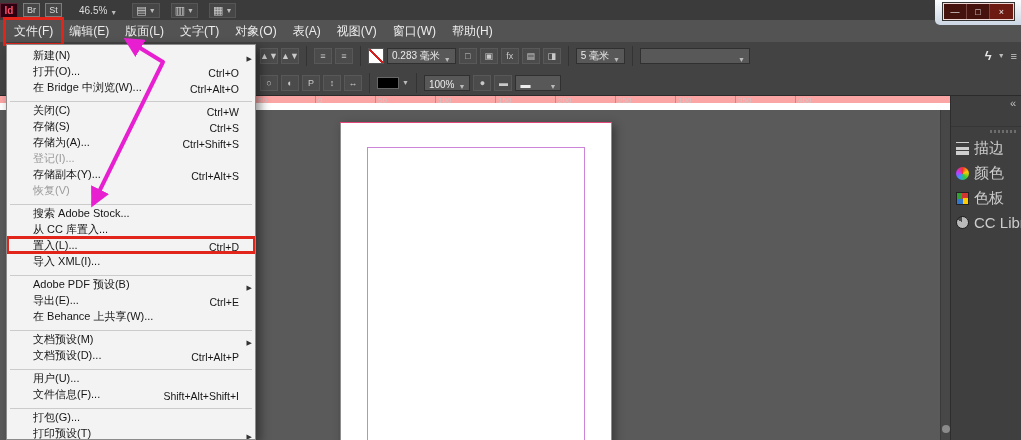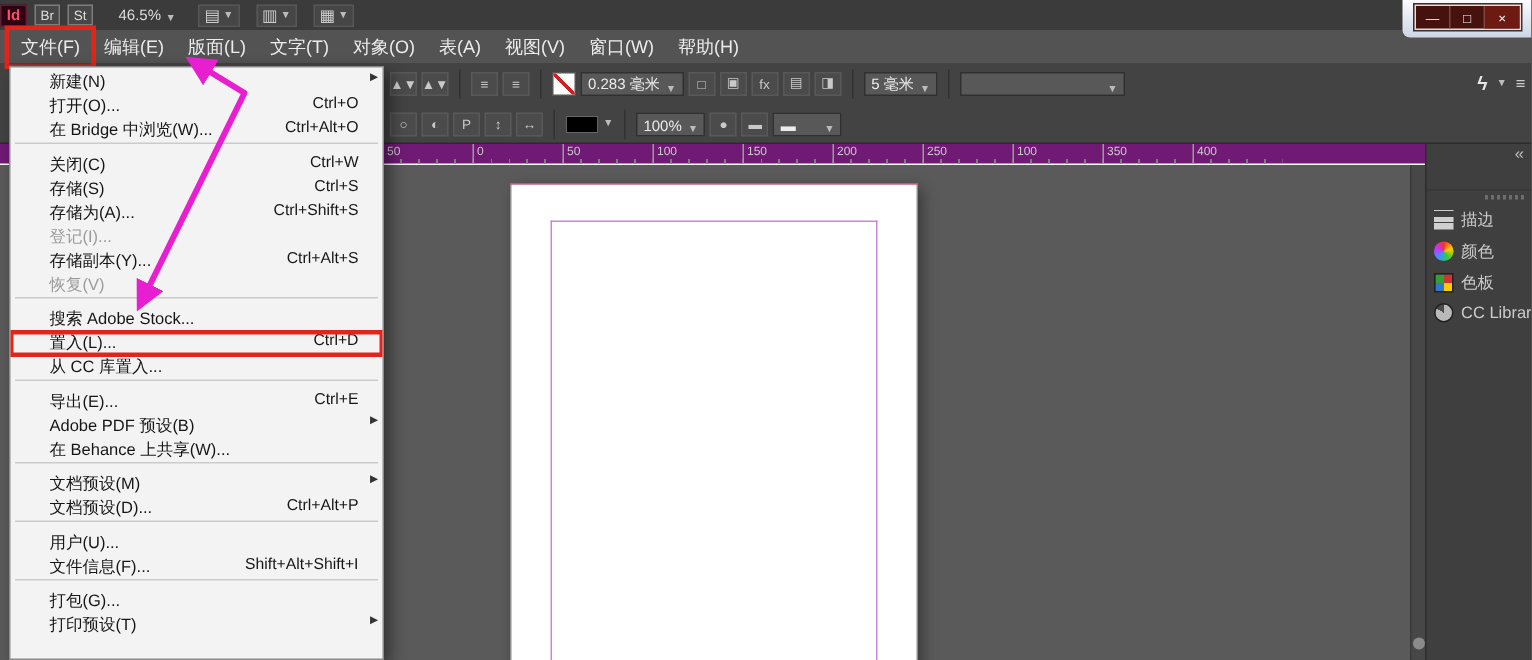--- a/index.html
+++ b/index.html
@@ -35,47 +35,47 @@
   .tb-field{height:16px;border:1px solid #303030;background:#585858;color:#ececec;font-size:10px;display:flex;align-items:flex-end;gap:4px;padding:0 4px;flex:none}
   .tb-div{width:1px;height:20px;background:#333;margin:0 4px;flex:none}
   .proxy-swatch{width:16px;height:16px;background:#fff;border:1px solid #555;position:relative;flex:none}
   .proxy-swatch::after{content:"";position:absolute;inset:0;background:linear-gradient(45deg,transparent 43%,#d02020 43%,#d02020 57%,transparent 57%)}
   .black-swatch{width:22px;height:12px;background:#000;border:1px solid #666;flex:none}
   .tb-right{margin-left:auto;display:flex;align-items:center;gap:6px;color:#ddd}
   .bolt{font-weight:bold;font-size:13px;color:#e8e8e8}
   .pmenu{font-size:11px;color:#ccc}
 
   
-  .ruler{position:absolute;top:96px;left:0;width:950px;height:14px;background:#701a75;border-bottom:1px solid #ffffff;overflow:hidden;z-index:4}
+  .ruler{position:absolute;top:96px;left:0;width:950px;height:14px;background:#fca5a5;border-bottom:7px solid #ffffff;overflow:hidden;z-index:4}
   .ruler-ticks{position:absolute;left:255px;top:0;display:flex}
   .tick{width:60px;height:14px;border-left:1px solid #9a9a9a;color:#c9c9c9;font-size:8px;padding-left:2px;background:repeating-linear-gradient(90deg,transparent 0 11px,#7c7c7c 11px 12px) left bottom/100% 4px no-repeat}
 
   
   .canvas{position:absolute;top:110px;left:0;width:950px;height:330px;background:#5a5a5a;overflow:hidden;z-index:1}
   .page{position:absolute;left:340px;top:12px;width:272px;height:420px;background:#ffffff;border:1px solid #8d8d8d;box-shadow:3px 3px 9px rgba(0,0,0,.38)}
   .bleed-top{position:absolute;left:-1px;right:-1px;top:-1px;height:1px;background:#e0457b}
   .margin-guides{position:absolute;left:26px;right:26px;top:24px;bottom:-2px;border:1px solid #cb84d8;border-bottom:none}
   .vscroll{position:absolute;top:0;bottom:0;right:0;width:10px;background:#474747;border-left:1px solid #3a3a3a}
   .vthumb{position:absolute;left:1px;bottom:7px;width:8px;height:8px;border-radius:50%;background:#8b8b8b}
 
   
   .dock{position:absolute;top:96px;right:0;bottom:0;width:71px;background:#3f3f3f;border-left:1px solid #2d2d2d;z-index:6}
   .dock-top{height:14px;display:flex;justify-content:flex-end;align-items:center;padding-right:5px;color:#c2c2c2;font-size:11px}
   .dock-group{margin-top:16px;border-top:1px solid #363636;padding-top:1px}
   .grip{display:block;height:3px;width:26px;margin:2px 5px 3px auto;background:repeating-linear-gradient(90deg,#6d6d6d 0 2px,transparent 2px 4px)}
-  .dock-item{display:flex;align-items:center;gap:5px;padding:3px 3px 3px 5px;color:#cccccc;font-size:11px;white-space:nowrap}
+  .dock-item{display:flex;align-items:center;gap:5px;padding:3px 3px 3px 5px;color:#cccccc;font-size:15px;white-space:nowrap}
   .dock-icon{width:13px;height:13px;flex:none}
   .stroke-icon{background:linear-gradient(180deg,#cfcfcf 0 1px,transparent 1px 5px,#cfcfcf 5px 8px,transparent 8px 9px,#cfcfcf 9px 13px)}
   .color-icon{border-radius:50%;background:conic-gradient(#e33,#fc0,#3c3,#39f,#c3f,#e33)}
   .swatches-icon{background:conic-gradient(#d23333 0 25%,#ffcc00 0 50%,#3377cc 0 75%,#33a033 0);border:1px solid #222}
   .cc-libraries-icon{border-radius:50%;background:conic-gradient(#b9b9b9 0 300deg,#4a4a4a 0);border:1px solid #222}
 
   
   .filemenu{position:absolute;left:6px;top:44px;width:250px;bottom:0;background:#f3f3f3;border:1px solid #8b8b8b;box-shadow:4px 4px 10px rgba(0,0,0,.45);padding-top:2px;overflow:hidden;z-index:50}
-  .mi{height:16px;display:flex;align-items:flex-start;padding:0 3px 0 26px;font-size:11px;color:#161616;white-space:nowrap}
+  .mi{height:16px;display:flex;align-items:flex-end;padding:0 3px 0 26px;font-size:11px;color:#161616;white-space:nowrap}
   .mi-short{margin-left:auto;padding-right:3px;font-size:10.5px;color:#161616}
   .mi-arrow{width:10px;text-align:right;font-size:7px;color:#333;visibility:hidden}
   .mi.sub .mi-arrow{visibility:visible}
   .mi.dis,.mi.dis .mi-short{color:#9b9b9b}
   .mi.sep{height:7px;padding:0 3px}
   .mi.sep::after{content:"";flex:1;height:1px;background:#cbcbcb}
   .mi.hl{outline:3px solid var(--annot-box);outline-offset:-2px}
 
   
   .annot-arrow{position:absolute;inset:0;width:1021px;height:440px;pointer-events:none;z-index:60}
@@ -331,48 +331,53 @@
       
       
     </div>
 
     <div class="mi">
       <span class="mi-label">搜索 Adobe Stock...</span>
       <span class="mi-short"></span>
       <span class="mi-arrow">▶</span>
     </div>
 
+    <div class="mi">
+      <span class="mi-label">从 CC 库置入...</span>
+      <span class="mi-short"></span>
+      <span class="mi-arrow">▶</span>
+    </div>
+
     <div class="mi hl">
       <span class="mi-label">置入(L)...</span>
       <span class="mi-short">Ctrl+D</span>
       <span class="mi-arrow">▶</span>
     </div>
 
     <div class="mi">
-      <span class="mi-label">从 CC 库置入...</span>
-      <span class="mi-short"></span>
-      <span class="mi-arrow">▶</span>
-    </div>
-
-
-    <div class="mi sep">
-      
-      
-      
+      <span class="mi-label">导入 XML(I)...</span>
+      <span class="mi-short"></span>
+      <span class="mi-arrow">▶</span>
+    </div>
+
+    <div class="mi sep">
+      
+      
+      
+    </div>
+
+    <div class="mi sub">
+      <span class="mi-label">Adobe PDF 预设(B)</span>
+      <span class="mi-short"></span>
+      <span class="mi-arrow">▶</span>
     </div>
 
     <div class="mi">
       <span class="mi-label">导出(E)...</span>
       <span class="mi-short">Ctrl+E</span>
-      <span class="mi-arrow">▶</span>
-    </div>
-
-    <div class="mi sub">
-      <span class="mi-label">Adobe PDF 预设(B)</span>
-      <span class="mi-short"></span>
       <span class="mi-arrow">▶</span>
     </div>
 
     <div class="mi">
       <span class="mi-label">在 Behance 上共享(W)...</span>
       <span class="mi-short"></span>
       <span class="mi-arrow">▶</span>
     </div>
 
     <div class="mi sep">

